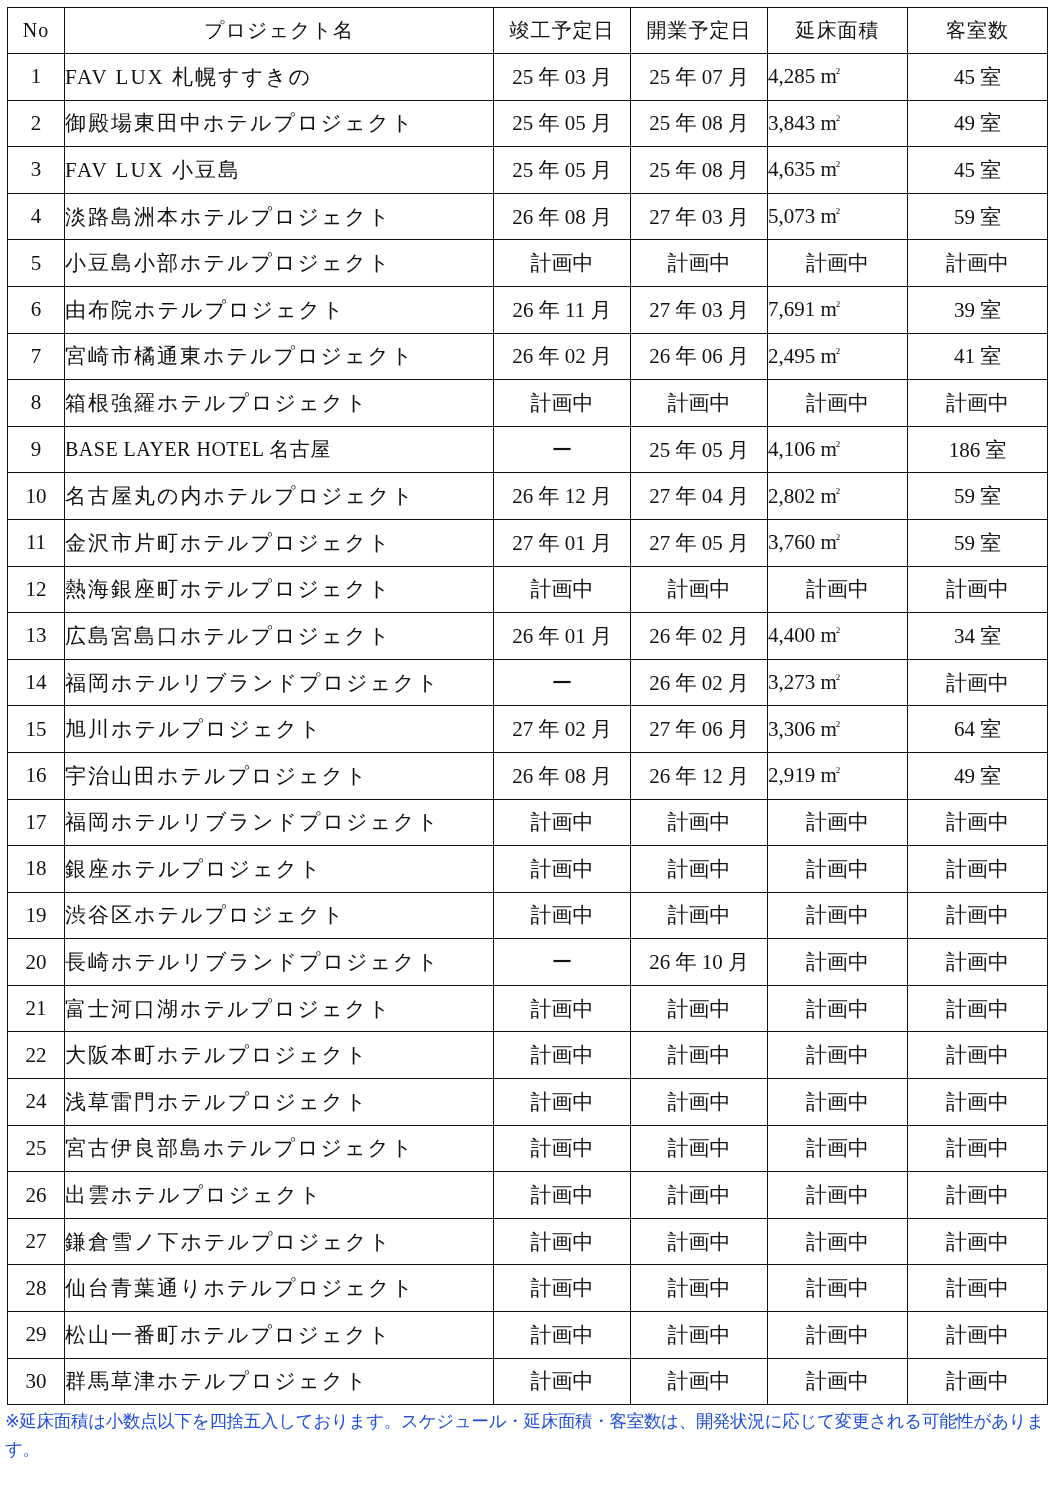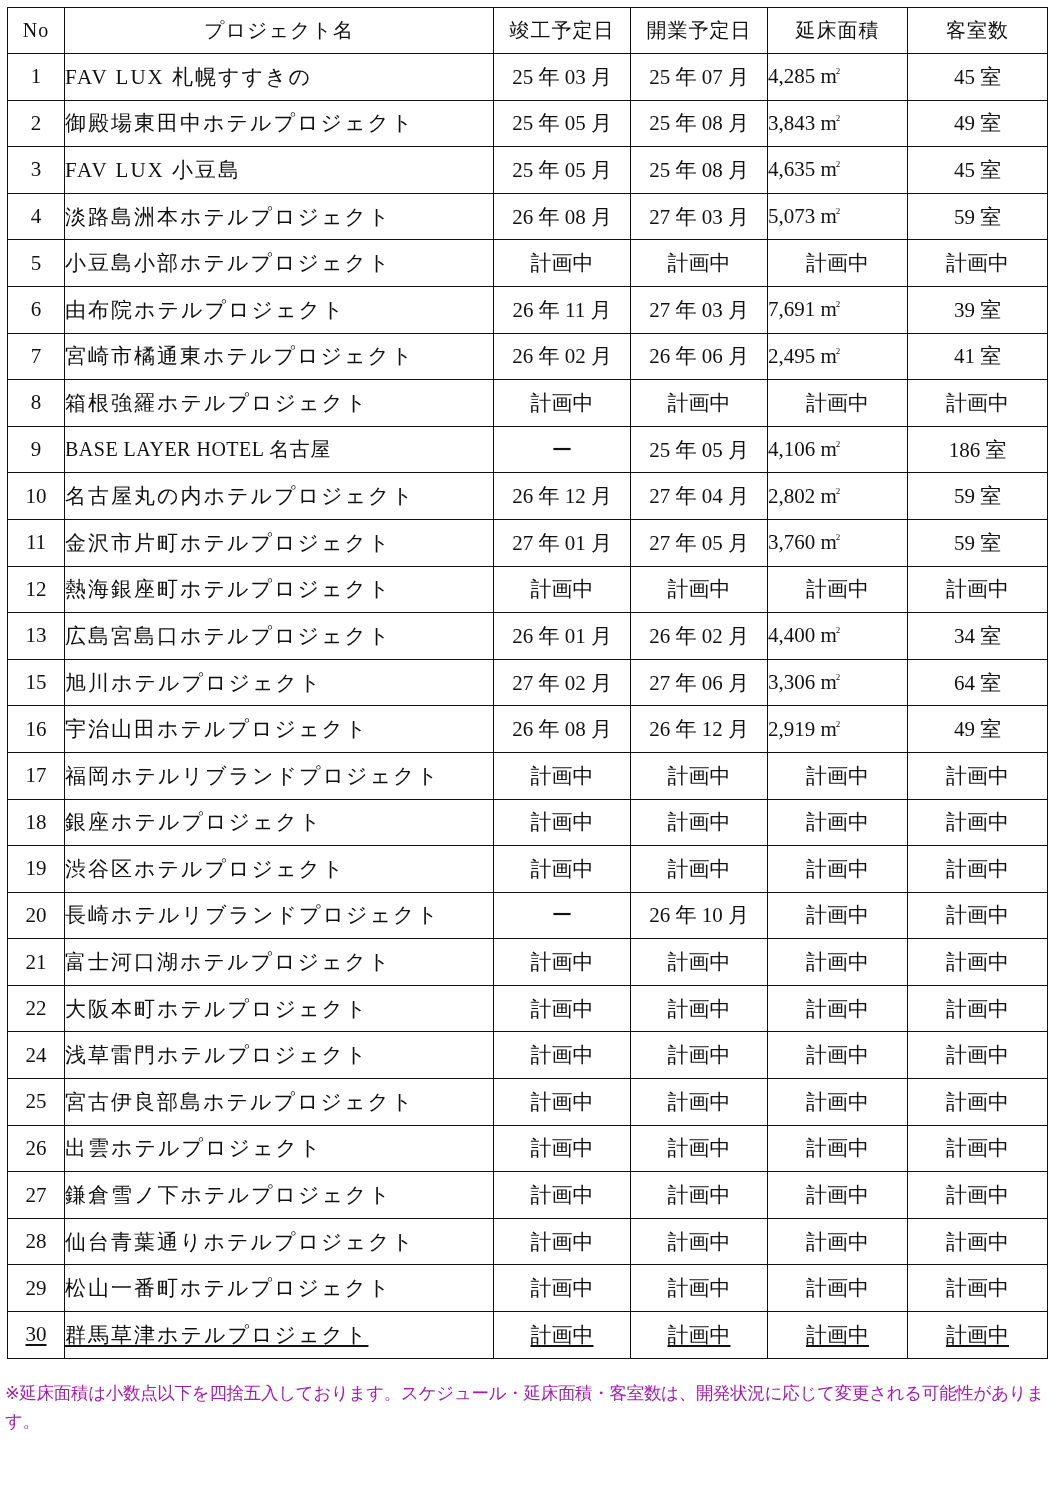--- a/index.html
+++ b/index.html
@@ -30,29 +30,29 @@
   col.c-open { width: 137px; }
   col.c-area { width: 140px; }
   col.c-rooms { width: 140px; }
   td.no { text-align: center; }
   td.name { text-align: left; padding-left: 12px; letter-spacing: 2px; }
   td.name.compact { letter-spacing: 0.5px; font-size: 20px; border-radius: 20px; }
   td.ctr { text-align: center; }
   td.area { text-align: left; padding-right: 16px; }
   .sq { font-size: 21px; }
   .sq sup { font-size: 9px; vertical-align: 9px; margin-left: -1px; }
-  tr.last td span.ul { text-decoration: underline; text-underline-offset: 3px; text-align: center; }
+  tr.last td span.ul { text-underline-offset: 3px; text-align: center; }
   .note {
     font-family: "DejaVu Sans", "Liberation Sans", sans-serif;
     font-size: 17.5px;
     line-height: 28px;
-    margin-top: 20px;
+    margin-top: 2px;
     margin-left: -2px;
     letter-spacing: -0.3px;
-    color: #a21caf;
+    color: #1d4ed8;
   }
 </style>
 </head>
 <body>
 
 <div class="page">
   <table class="projects">
     <colgroup>
       <col class="c-no">
         <col class="c-name">
@@ -170,20 +170,28 @@
         </tr>
         <tr>
           <td class="no"><span>13</span></td>
           <td class="name"><span>広島宮島口ホテルプロジェクト</span></td>
           <td class="ctr"><span>26 年 01 月</span></td>
           <td class="ctr"><span>26 年 02 月</span></td>
           <td class="area"><span>4,400</span><span class="sq">&nbsp;<span>m</span><sup>2</sup></span></td>
           <td class="ctr"><span>34 室</span></td>
         </tr>
         <tr>
+          <td class="no"><span>14</span></td>
+          <td class="name"><span>福岡ホテルリブランドプロジェクト</span></td>
+          <td class="ctr"><span>ー</span></td>
+          <td class="ctr"><span>26 年 02 月</span></td>
+          <td class="area"><span>3,273</span><span class="sq">&nbsp;<span>m</span><sup>2</sup></span></td>
+          <td class="ctr"><span>計画中</span></td>
+        </tr>
+        <tr>
           <td class="no"><span>15</span></td>
           <td class="name"><span>旭川ホテルプロジェクト</span></td>
           <td class="ctr"><span>27 年 02 月</span></td>
           <td class="ctr"><span>27 年 06 月</span></td>
           <td class="area"><span>3,306</span><span class="sq">&nbsp;<span>m</span><sup>2</sup></span></td>
           <td class="ctr"><span>64 室</span></td>
         </tr>
         <tr>
           <td class="no"><span>16</span></td>
           <td class="name"><span>宇治山田ホテルプロジェクト</span></td>

